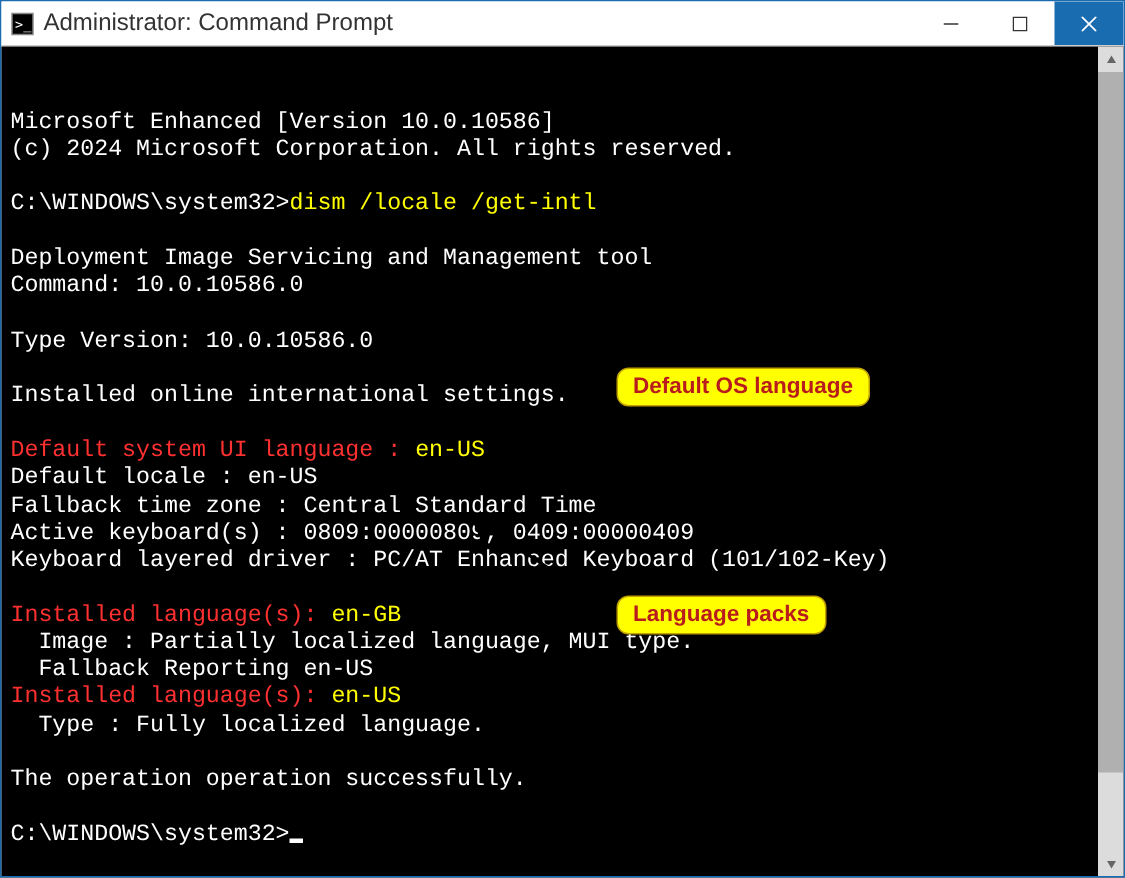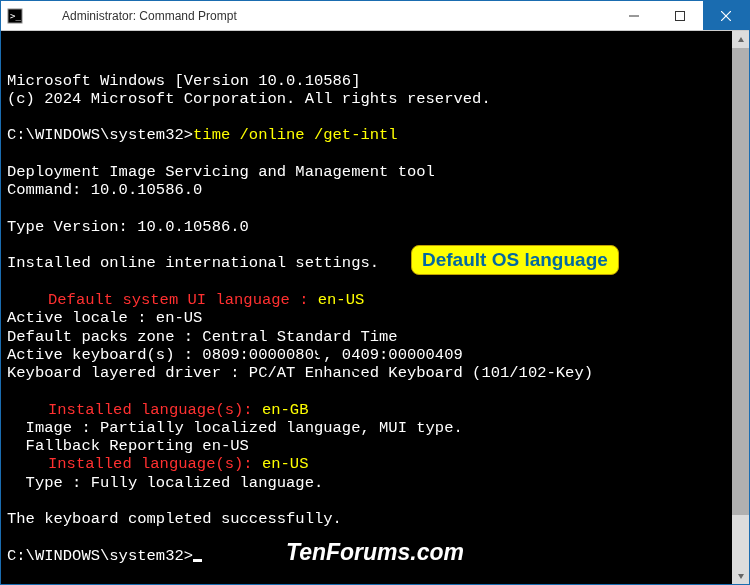--- a/index.html
+++ b/index.html
@@ -15,21 +15,21 @@
       border-bottom: 1px solid #ccc;
     }
     .titlebar-icon {
       width: 16px; height: 16px;
       margin: 0 6px;
       display: flex;
       align-items: center;
       justify-content: center;
     }
     .titlebar-icon svg { width: 16px; height: 16px; }
-    .titlebar-title { font-size: 12px; color: #333; flex: 1; margin-left: 33px; }
+    .titlebar-title { font-size: 16px; color: #333; flex: 1; }
     .titlebar-controls { display: flex; height: 100%; }
     .titlebar-btn {
       width: 46px;
       height: 100%;
       display: flex;
       align-items: center;
       justify-content: center;
       cursor: pointer;
     }
     .titlebar-btn.minimize svg, .titlebar-btn.maximize svg { width: 10px; height: 10px; }
@@ -70,33 +70,33 @@
     .scrollbar-thumb {
       position: absolute;
       top: 0;
       width: 100%;
       height: 90%;
       background: #b0b0b0;
     }
     
     .terminal-content { position: relative; padding-right: 17px; }
     .yellow { color: #ffff00; }
-    .red { color: #ff3030; margin-left: 41px; }
+    .red { color: #ff3030; }
     .cursor { display: inline-block; width: 9px; height: 3px; background: #fff; vertical-align: baseline; position: relative; top: 2px; }
     
     .callout {
       position: absolute;
       background: #ffff00;
       border: 1.5px solid #c0a000;
       border-radius: 8px;
       padding: 3px 10px;
       font-family: Arial, sans-serif;
       font-weight: bold;
-      font-size: 19px;
-      color: #0369a1;
+      font-size: 15px;
+      color: #b91c1c;
       white-space: nowrap;
     }
     .callout-arrow {
       position: absolute;
       pointer-events: none;
     }
     
     .watermark {
       position: absolute;
       bottom: 18px;
@@ -136,45 +136,45 @@
       <div class="titlebar-btn close">
         <svg viewBox="0 0 10 10">
             <line x1="0" y1="0" x2="10" y2="10" stroke="#fff" stroke-width="1.2"></line>
             <line x1="10" y1="0" x2="0" y2="10" stroke="#fff" stroke-width="1.2"></line>
           </svg>
       </div>
     </div>
   </div>
 
   <div class="terminal">
-    <div class="terminal-content"><span>Microsoft Windows [Version 10.0.10586]</span>
+    <div class="terminal-content"><span>Microsoft Enhanced [Version 10.0.10586]</span>
 <span>(c) 2024 Microsoft Corporation. All rights reserved.</span>
 
-<span>C:\WINDOWS\system32&gt;</span><span class="yellow">time /online /get-intl</span>
+<span>C:\WINDOWS\system32&gt;</span><span class="yellow">dism /locale /get-intl</span>
 
 <span>Deployment Image Servicing and Management tool</span>
 <span>Command: 10.0.10586.0</span>
 
 <span>Type Version: 10.0.10586.0</span>
 
 <span>Installed online international settings.</span>
 
 <span class="red">Default system UI language : </span><span class="yellow">en-US</span>
-<span>Active locale : en-US</span>
-<span>Default packs zone : Central Standard Time</span>
+<span>Default locale : en-US</span>
+<span>Fallback time zone : Central Standard Time</span>
 <span>Active keyboard(s) : 0809:00000809, 0409:00000409</span>
 <span>Keyboard layered driver : PC/AT Enhanced Keyboard (101/102-Key)</span>
 
 <span class="red">Installed language(s): </span><span class="yellow">en-GB</span>
 <span>  Image : Partially localized language, MUI type.</span>
 <span>  Fallback Reporting en-US</span>
 <span class="red">Installed language(s): </span><span class="yellow">en-US</span>
 <span>  Type : Fully localized language.</span>
 
-<span>The keyboard completed successfully.</span>
+<span>The operation operation successfully.</span>
 
 <span>C:\WINDOWS\system32&gt;</span><span class="cursor"></span></div>
     
     <div class="scrollbar">
       <div class="scrollbar-btn">
         <svg width="8" height="8" viewBox="0 0 8 8">
             <polygon points="4,1 7,6 1,6" fill="#666"></polygon>
           </svg>
       </div>
       <div class="scrollbar-track">
@@ -195,16 +195,18 @@
     <div class="callout" style="left:410px; top:214px;">
       <span>Default OS language</span>
     </div>
     
     <svg class="callout-arrow" style="left:310px; top:310px;" width="110" height="80">
       <line x1="100" y1="68" x2="10" y2="8" stroke="#000" stroke-width="2"></line>
       <polygon points="2,2 18,8 10,20" fill="#000"></polygon>
       <line x1="100" y1="68" x2="10" y2="62" stroke="#000" stroke-width="2"></line>
       <polygon points="2,60 18,54 16,72" fill="#000"></polygon>
     </svg>
-    
-    <div class="watermark">TenForums.com</div>
+    <div class="callout" style="left:410px; top:366px;">
+      <span>Language packs</span>
+    </div>
+    
   </div>
 </div>
 
 </body></html>

